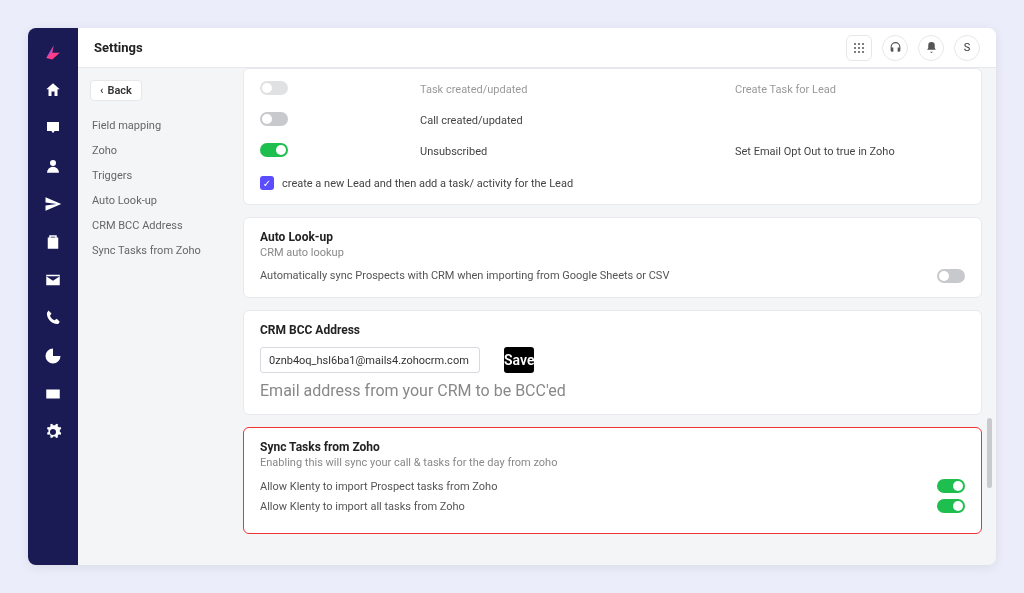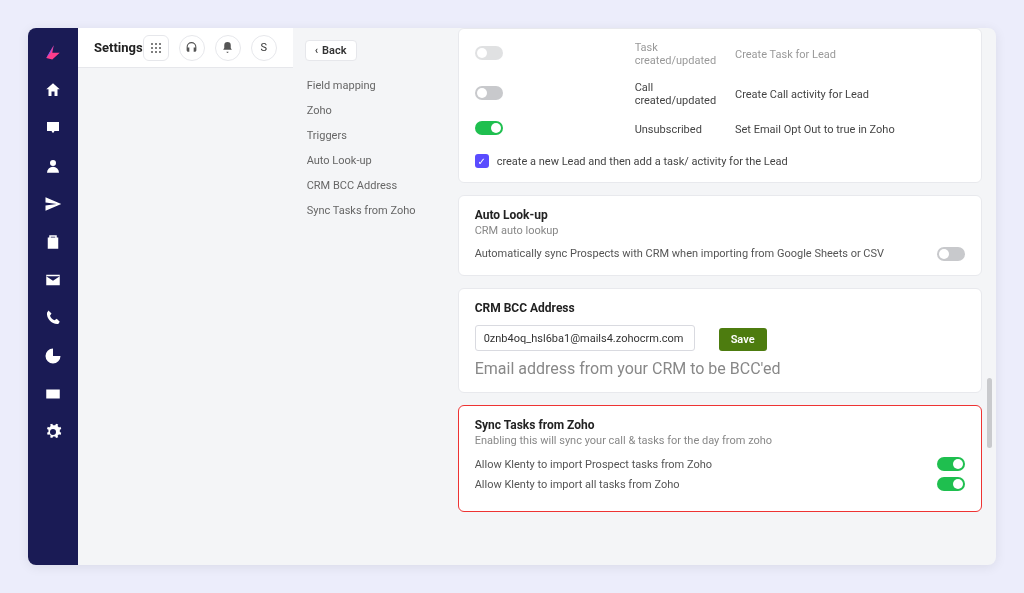--- a/index.html
+++ b/index.html
@@ -1,21 +1,21 @@
 <!DOCTYPE html>
 <html><head>
 <meta charset="utf-8">
 <style>
   * { box-sizing: border-box; margin: 0; padding: 0; font-family: -apple-system, BlinkMacSystemFont, "Segoe UI", Roboto, Arial, sans-serif; }
   body { background: #ecedfb; width: 1024px; height: 593px; overflow: hidden; position: relative; }
   .app { position: absolute; left: 28px; top: 28px; right: 28px; bottom: 28px; background: #f4f5f7; border-radius: 8px; overflow: hidden; box-shadow: 0 2px 12px rgba(0,0,0,0.08); display: flex; }
   .navrail { width: 50px; background: #1a1b55; display: flex; flex-direction: column; align-items: center; padding-top: 14px; gap: 18px; }
   .navrail .nav-item { width: 20px; height: 20px; display: flex; align-items: center; justify-content: center; color: #fff; cursor: pointer; }
   .navrail .nav-item svg { width: 18px; height: 18px; fill: #fff; }
-  .main { flex: 1; display: flex; }
+  .main { flex: 1; display: flex; flex-direction: column; }
   .topbar { height: 40px; background: #fff; border-bottom: 1px solid #e6e7eb; display: flex; align-items: center; padding: 0 16px; }
   .topbar .title { font-weight: 700; font-size: 13px; color: #222; }
   .topbar .tools { margin-left: auto; display: flex; gap: 10px; align-items: center; }
   .topbar .tool { width: 26px; height: 26px; border-radius: 50%; background: #fff; border: 1px solid #e6e7eb; display: flex; align-items: center; justify-content: center; font-size: 11px; color: #333; cursor: pointer; }
   .topbar .tool.square { border-radius: 6px; }
   .body { flex: 1; display: flex; overflow: hidden; }
   .sidepanel { width: 165px; padding: 12px 8px 0 12px; font-size: 12px; color: #444; }
   .back-btn { display: inline-flex; align-items: center; gap: 4px; background: #fff; border: 1px solid #e6e7eb; border-radius: 4px; padding: 3px 9px; font-size: 11px; font-weight: 600; color: #333; cursor: pointer; margin-bottom: 12px; }
   .side-link { padding: 6px 2px; color: #666; cursor: pointer; font-size: 11px; }
   .content { flex: 1; overflow-y: auto; padding-right: 14px; padding-bottom: 16px; position: relative; }
@@ -32,21 +32,21 @@
   .toggle.off .knob { left: 2px; }
   .toggle.on  .knob { right: 2px; }
   .checkbox-row { display: flex; align-items: center; gap: 8px; margin-top: 6px; font-size: 11px; color: #444; }
   .checkbox { width: 14px; height: 14px; border-radius: 3px; background: #5a4cff; display: flex; align-items: center; justify-content: center; color: #fff; font-size: 10px; cursor: pointer; }
   .card h3 { font-size: 12px; font-weight: 700; color: #222; margin-bottom: 2px; }
   .card .sub { font-size: 11px; color: #888; margin-bottom: 10px; }
   .desc-row { display: flex; align-items: flex-start; font-size: 11px; color: #555; }
   .desc-row .grow { flex: 1; }
   .input-row { display: flex; gap: 24px; align-items: flex-end; margin-bottom: 8px; }
   .text-input { width: 220px; height: 26px; border: 1px solid #d9dae0; border-radius: 3px; padding: 0 8px; font-size: 11px; color: #333; }
-  .save-btn { background: #4d7c0f; color: #fff; border: none; border-radius: 3px; padding: 5px 12px; font-size: 11px; font-weight: 600; cursor: pointer; }
+  .save-btn { background: #000000; color: #fff; border: none; border-radius: 3px; padding: 5px 0; font-size: 14px; font-weight: 600; cursor: pointer; }
   .helper { font-size: 16px; color: #888; }
   .sync-row { display: flex; align-items: center; font-size: 11px; color: #555; margin-bottom: 6px; gap: 16px; }
   .sync-row .grow { flex: 1; }
   .scroll-thumb { position: absolute; right: 4px; top: 350px; width: 5px; height: 70px; background: #c9cacd; border-radius: 3px; }
   .logo-icon svg { width: 20px; height: 20px; }
 </style>
 </head>
 <body>
 
 <div class="app">
@@ -161,21 +161,20 @@
 
         <div class="card" style="padding-top:8px;">
           <div class="trig-row" style="opacity:.55">
             <div class="tcol1"><span class="toggle off"><span class="knob"></span></span></div>
             <div class="tcol2">Task created/updated</div>
             <div class="tcol3">Create Task for Lead</div>
           </div>
           <div class="trig-row">
             <div class="tcol1"><span class="toggle off"><span class="knob"></span></span></div>
             <div class="tcol2">Call created/updated</div>
-            <div class="tcol3">Create Call activity for Lead</div>
           </div>
           <div class="trig-row">
             <div class="tcol1"><span class="toggle on"><span class="knob"></span></span></div>
             <div class="tcol2">Unsubscribed</div>
             <div class="tcol3">Set Email Opt Out to true in Zoho</div>
           </div>
           <div class="checkbox-row">
             <span class="checkbox">✓</span>
             <span>create a new Lead and then add a task/ activity for the Lead</span>
           </div>

